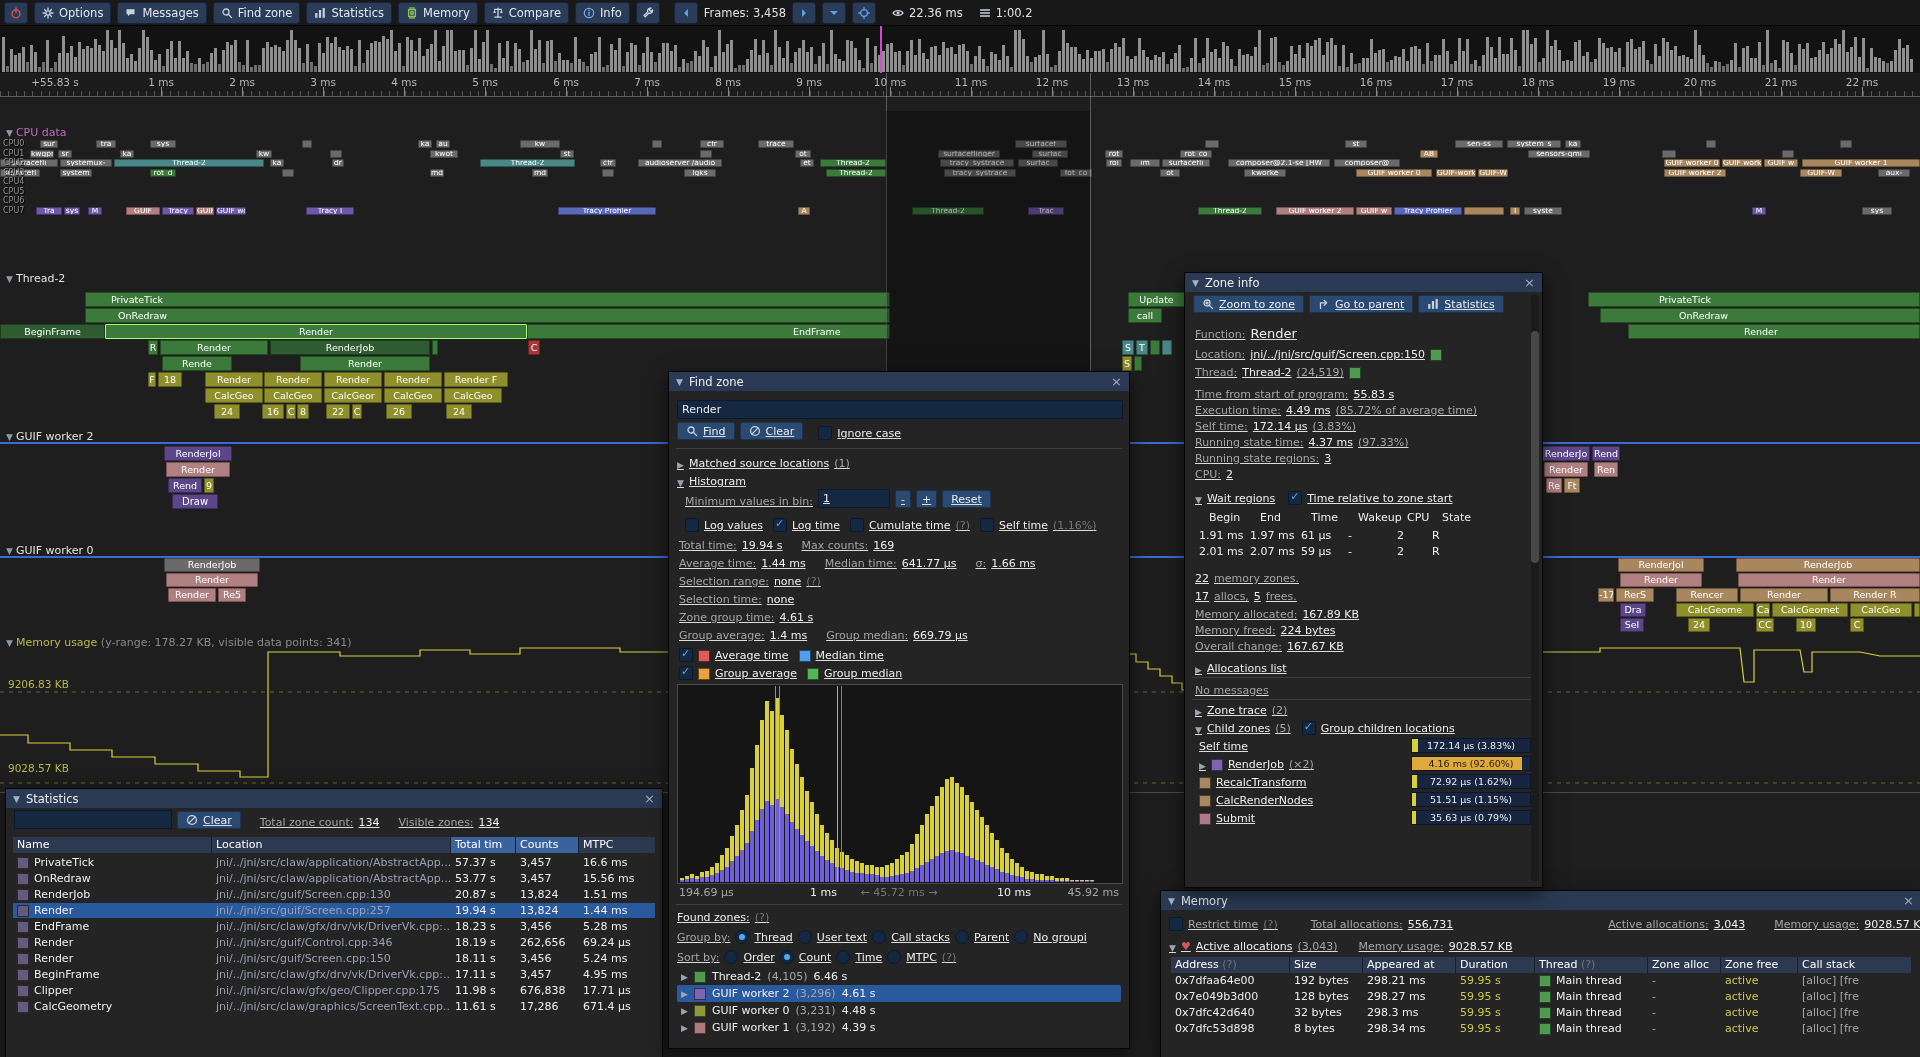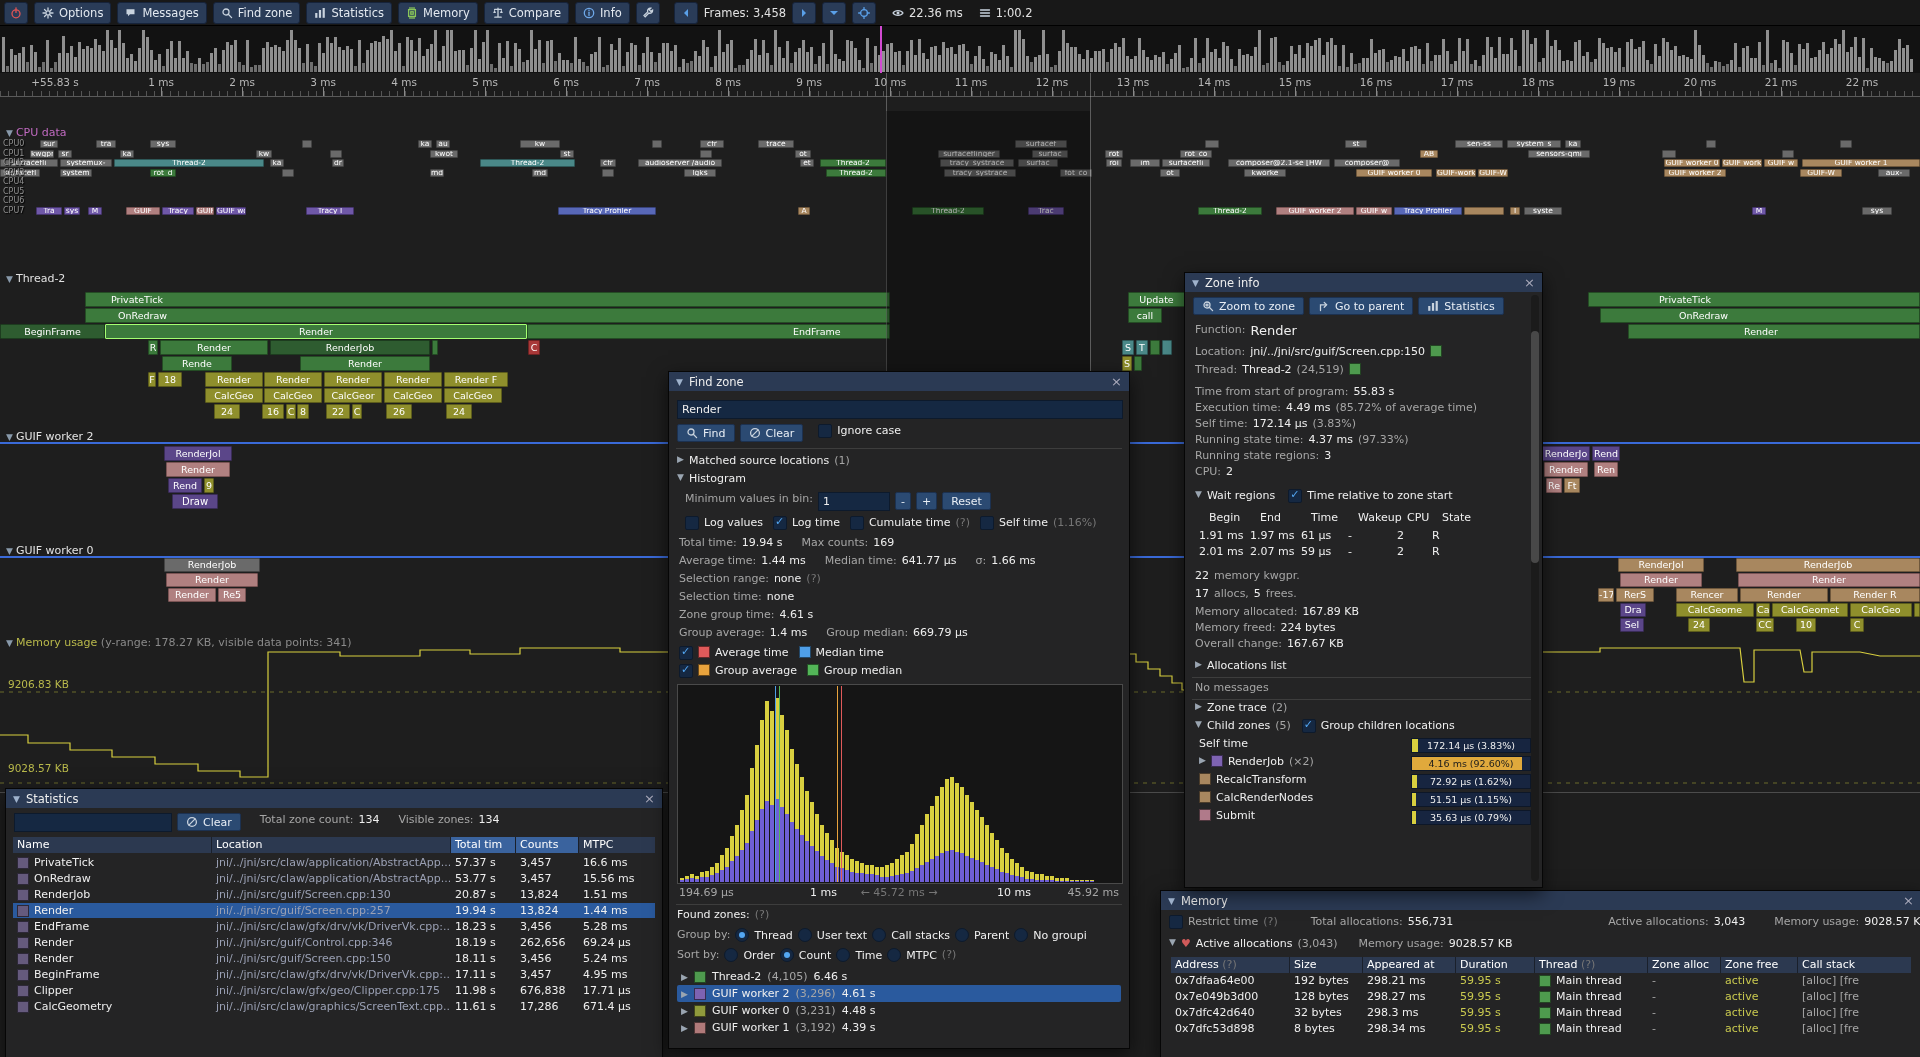--- a/index.html
+++ b/index.html
@@ -42,21 +42,21 @@
   .vbound{position:absolute;top:73px;height:719px;width:1px;background:rgba(210,210,210,0.35);z-index:2;}
   #dimzone{position:absolute;left:886px;top:111px;width:204px;height:681px;background:rgba(0,0,0,0.32);z-index:2;}
   
   .win{position:absolute;background:#242425;border:1px solid #060606;box-shadow:0 6px 18px rgba(0,0,0,.6);font-size:11px;color:#ddd;}
   .tbar{position:absolute;left:0;top:0;right:0;height:19px;background:#2b3a54;display:flex;align-items:center;gap:6px;
         padding:0 7px;font-size:11.5px;color:#eee;box-sizing:border-box;}
   .tbar .coll{color:#9fb2cc;font-size:9px;}
   .tbar .x{margin-left:auto;color:#aab;font-size:13px;line-height:13px;}
   .sep{position:absolute;left:7px;right:7px;height:1px;background:#3d3d3d;}
   .lb{color:#a6a6a6;} .vl{color:#efefef;} .hm{color:#767676;} .yel{color:#c9c94f;}
-  .frow{position:absolute;display:flex;align-items:flex-start;gap:5px;height:16px;white-space:nowrap;}
+  .frow{position:absolute;display:flex;align-items:flex-end;gap:5px;height:16px;white-space:nowrap;text-decoration:underline;}
   .ml{margin-left:14px;}
   .btn{display:inline-flex;align-items:center;gap:5px;background:#2b4a72;border:1px solid #1c3150;
        border-radius:2px;height:18px;padding:0 8px;font-size:11px;color:#e8eef5;font-family:inherit;}
   .btn.sq{padding:0 5px;}
   .inp{background:#152842;border:1px solid #0d1a2c;height:17px;font-size:11px;color:#eee;padding:0 4px;font-family:inherit;box-sizing:content-box;}
   .cb{width:12px;height:12px;background:#152842;border:1px solid #0d1a2c;display:inline-block;position:relative;border-radius:2px;flex:none;}
   .cb.on::after{content:"✓";color:#53a7f3;font-size:11px;font-weight:bold;position:absolute;left:1px;top:-2px;}
   .radio{width:12px;height:12px;border-radius:50%;background:#152842;border:1px solid #0d1a2c;display:inline-block;position:relative;flex:none;}
   .radio.on::after{content:"";position:absolute;left:3px;top:3px;width:6px;height:6px;border-radius:50%;background:#53a7f3;}
   .sw{width:10px;height:10px;display:inline-block;border:1px solid rgba(0,0,0,.55);flex:none;}
@@ -1548,21 +1548,21 @@
           <span class="vl">2.01 ms</span>
           <span class="vl">2.07 ms</span>
           <span class="vl">59 μs</span>
           <span class="vl">-</span>
           <span class="vl">2</span>
           <span class="vl">R</span>
         </div>
       </div>
     <div class="frow" style="left:10px;top:296px">
       <span class="vl">22</span>
-      <span class="lb">memory kwgpr.</span>
+      <span class="lb">memory zones.</span>
     </div>
     <div class="frow" style="left:10px;top:314px">
       <span class="vl">17</span>
       <span class="lb">allocs,</span>
       <span class="vl">5</span>
       <span class="lb">frees.</span>
     </div>
     <div id="zi-memlines">
         <div class="frow" style="left: 10px; top: 332px;">
           <span class="lb">Memory allocated:</span>

